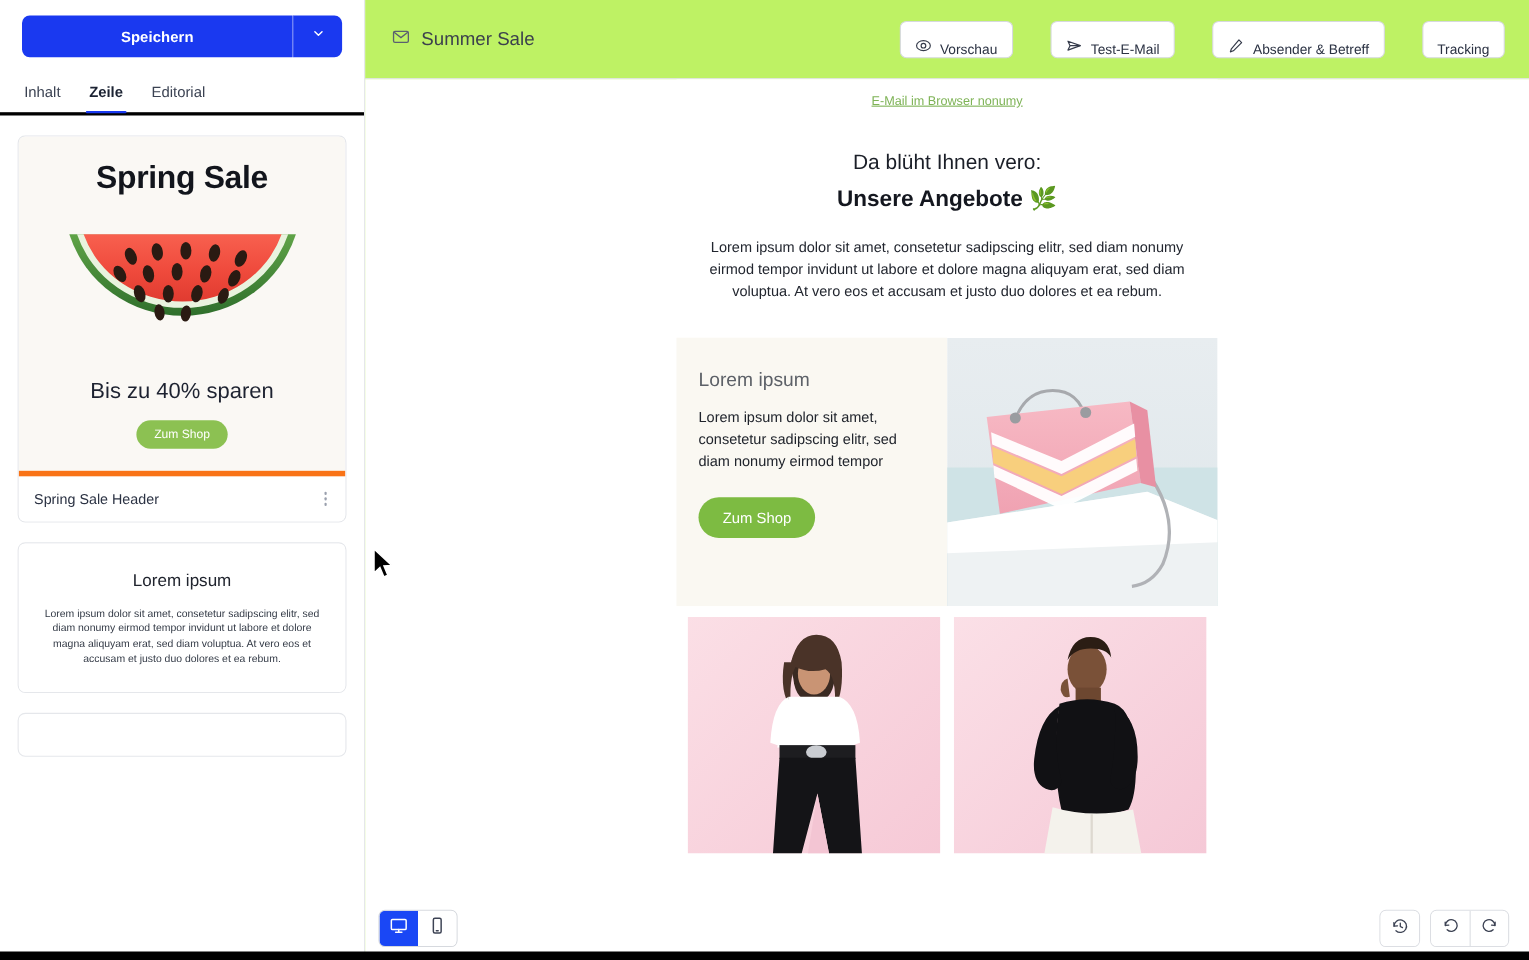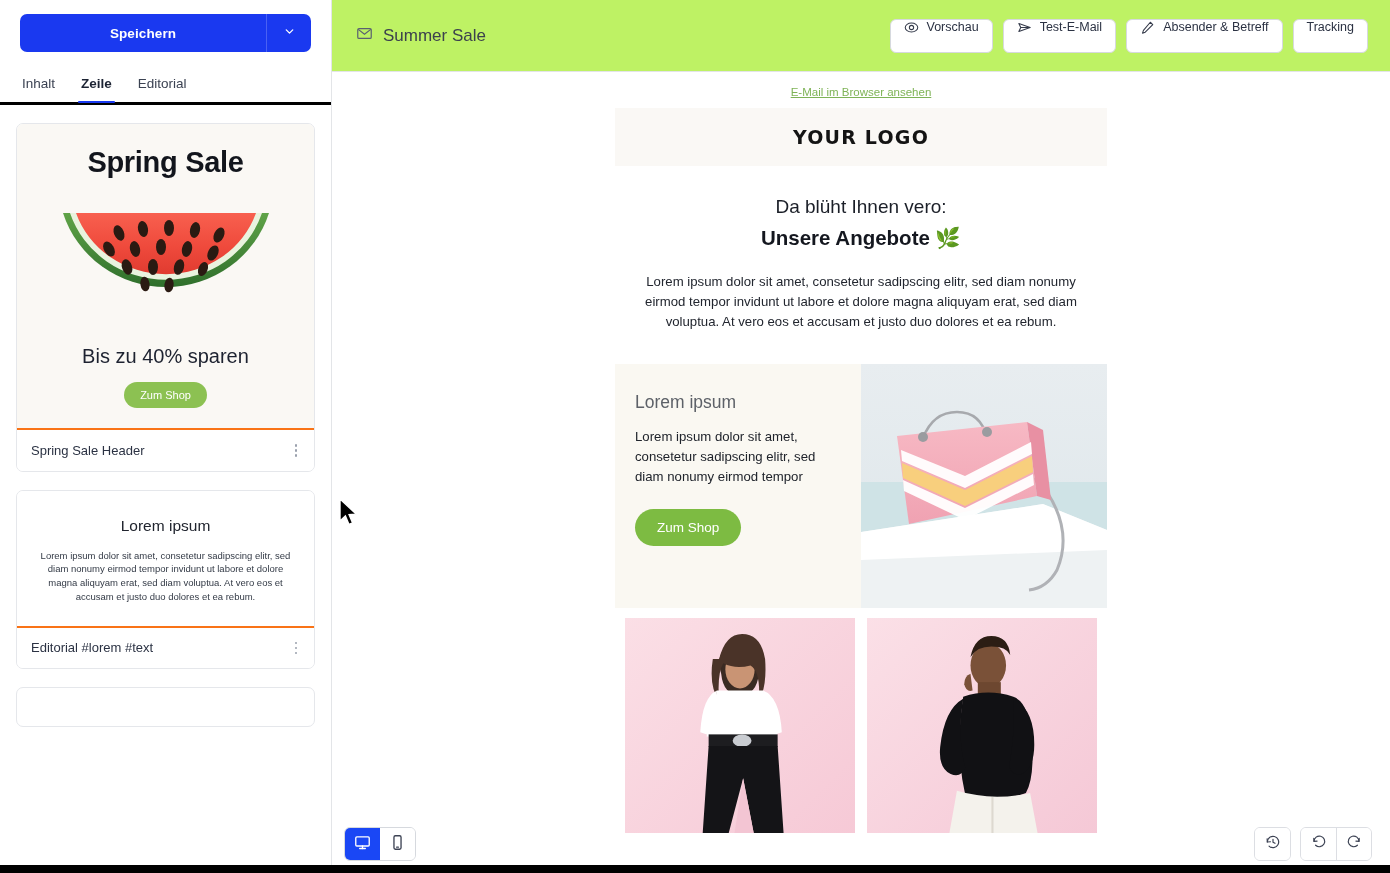--- a/index.html
+++ b/index.html
@@ -79,21 +79,21 @@
   .search-box input::placeholder { color: #9aa0ad; }
 
   .cards { margin-top: 18px; padding: 0 16px; overflow: hidden; flex: 1; }
   .card {
     border: 1px solid #e5e7eb; border-radius: 7px;
     background: #fff; margin-bottom: 18px; overflow: hidden;
   }
   .card-preview { padding: 0; background: #faf8f4; }
   .card-footer {
     display: flex; align-items: center; justify-content: space-between;
-    padding: 11px 14px; border-top: 2px solid #f97316;
+    padding: 11px 14px; border-top: 5px solid #f97316;
     background: #fff;
     gap: 24px;
   }
   .card-title { font-size: 13px; color: #2b3243; }
   .dots { display: flex; flex-direction: column; gap: 2.5px; cursor: pointer; padding: 3px; }
   .dots i { width: 2.5px; height: 2.5px; background: #9aa0ad; border-radius: 50%; display: block; }
 
   
   .ss { padding: 22px 14px 20px; text-align: center; background: #faf8f4; }
   .ss-title { font-size: 29px; font-weight: 700; color: #12151c; letter-spacing: -.3px; }
@@ -112,23 +112,24 @@
   
   .main { flex: 1; display: flex; flex-direction: column; background: #bef264; position: relative; }
   .topbar {
     height: 72px; border-bottom: 1px solid #e3e5e8;
     display: flex; align-items: center; padding: 0 22px 0 24px; gap: 10px;
   }
   .doc-title { display: flex; align-items: center; gap: 10px; font-size: 17px; color: #3c414d; }
   .topbar-actions { margin-left: auto; display: flex; gap: 10px; align-items: center; }
   .tb-btn {
     height: 34px; border: 1px solid #d6d9de; border-radius: 6px;
-    background: #fff; display: flex; align-items: flex-start; gap: 8px;
+    background: #fff; display: flex; align-items: flex-end; gap: 8px;
     padding: 0 13px; font-size: 12.5px; color: #2b3243; cursor: pointer;
     white-space: nowrap;
+    margin-left: 24px;
   }
 
   .canvas { flex: 1; position: relative; overflow: hidden; background: #fff; }
   .email {
     width: 492px; margin: 0 auto; background: #ffffff; position: relative;
   }
   .preheader {
     text-align: center; padding: 14px 0 10px;
     font-size: 11.5px; color: #7eb356; text-decoration: underline; cursor: pointer;
   }
@@ -270,28 +271,20 @@
         </div>
       </div>
 
       <div class="card">
         <div class="card-preview" style="background:#fff">
           <div class="ed">
             <div class="ed-title">Lorem ipsum</div>
             <div class="ed-body">Lorem ipsum dolor sit amet, consetetur sadipscing elitr, sed diam nonumy eirmod tempor invidunt ut labore et dolore magna aliquyam erat, sed diam voluptua. At vero eos et accusam et justo duo dolores et ea rebum.</div>
           </div>
         </div>
-        <div class="card-footer">
-          <span class="card-title">Editorial #lorem #text</span>
-          <span class="dots">
-              <i></i>
-              <i></i>
-              <i></i>
-            </span>
-        </div>
       </div>
 
       <div class="card" style="height:40px"></div>
     </div>
   </div>
 
   <div class="main">
 
     <div class="topbar">
       <div class="doc-title">
@@ -333,25 +326,22 @@
         </div>
         <div class="tb-btn">
           <span>Tracking</span>
         </div>
       </div>
     </div>
 
     <div class="canvas">
       <div class="email">
 
-        <div class="preheader">E-Mail im Browser ansehen</div>
-
-        <div class="logo-band">
-          <div class="logo-text">YOUR LOGO</div>
-        </div>
+        <div class="preheader">E-Mail im Browser nonumy</div>
+
 
         <div class="head-block">
           <div class="head1">Da blüht Ihnen vero:</div>
           <div class="head2">Unsere Angebote 🌿</div>
         </div>
 
         <div class="intro">Lorem ipsum dolor sit amet, consetetur sadipscing elitr, sed diam nonumy eirmod tempor invidunt ut labore et dolore magna aliquyam erat, sed diam voluptua. At vero eos et accusam et justo duo dolores et ea rebum.</div>
 
         <div class="split">
           <div class="split-left">

